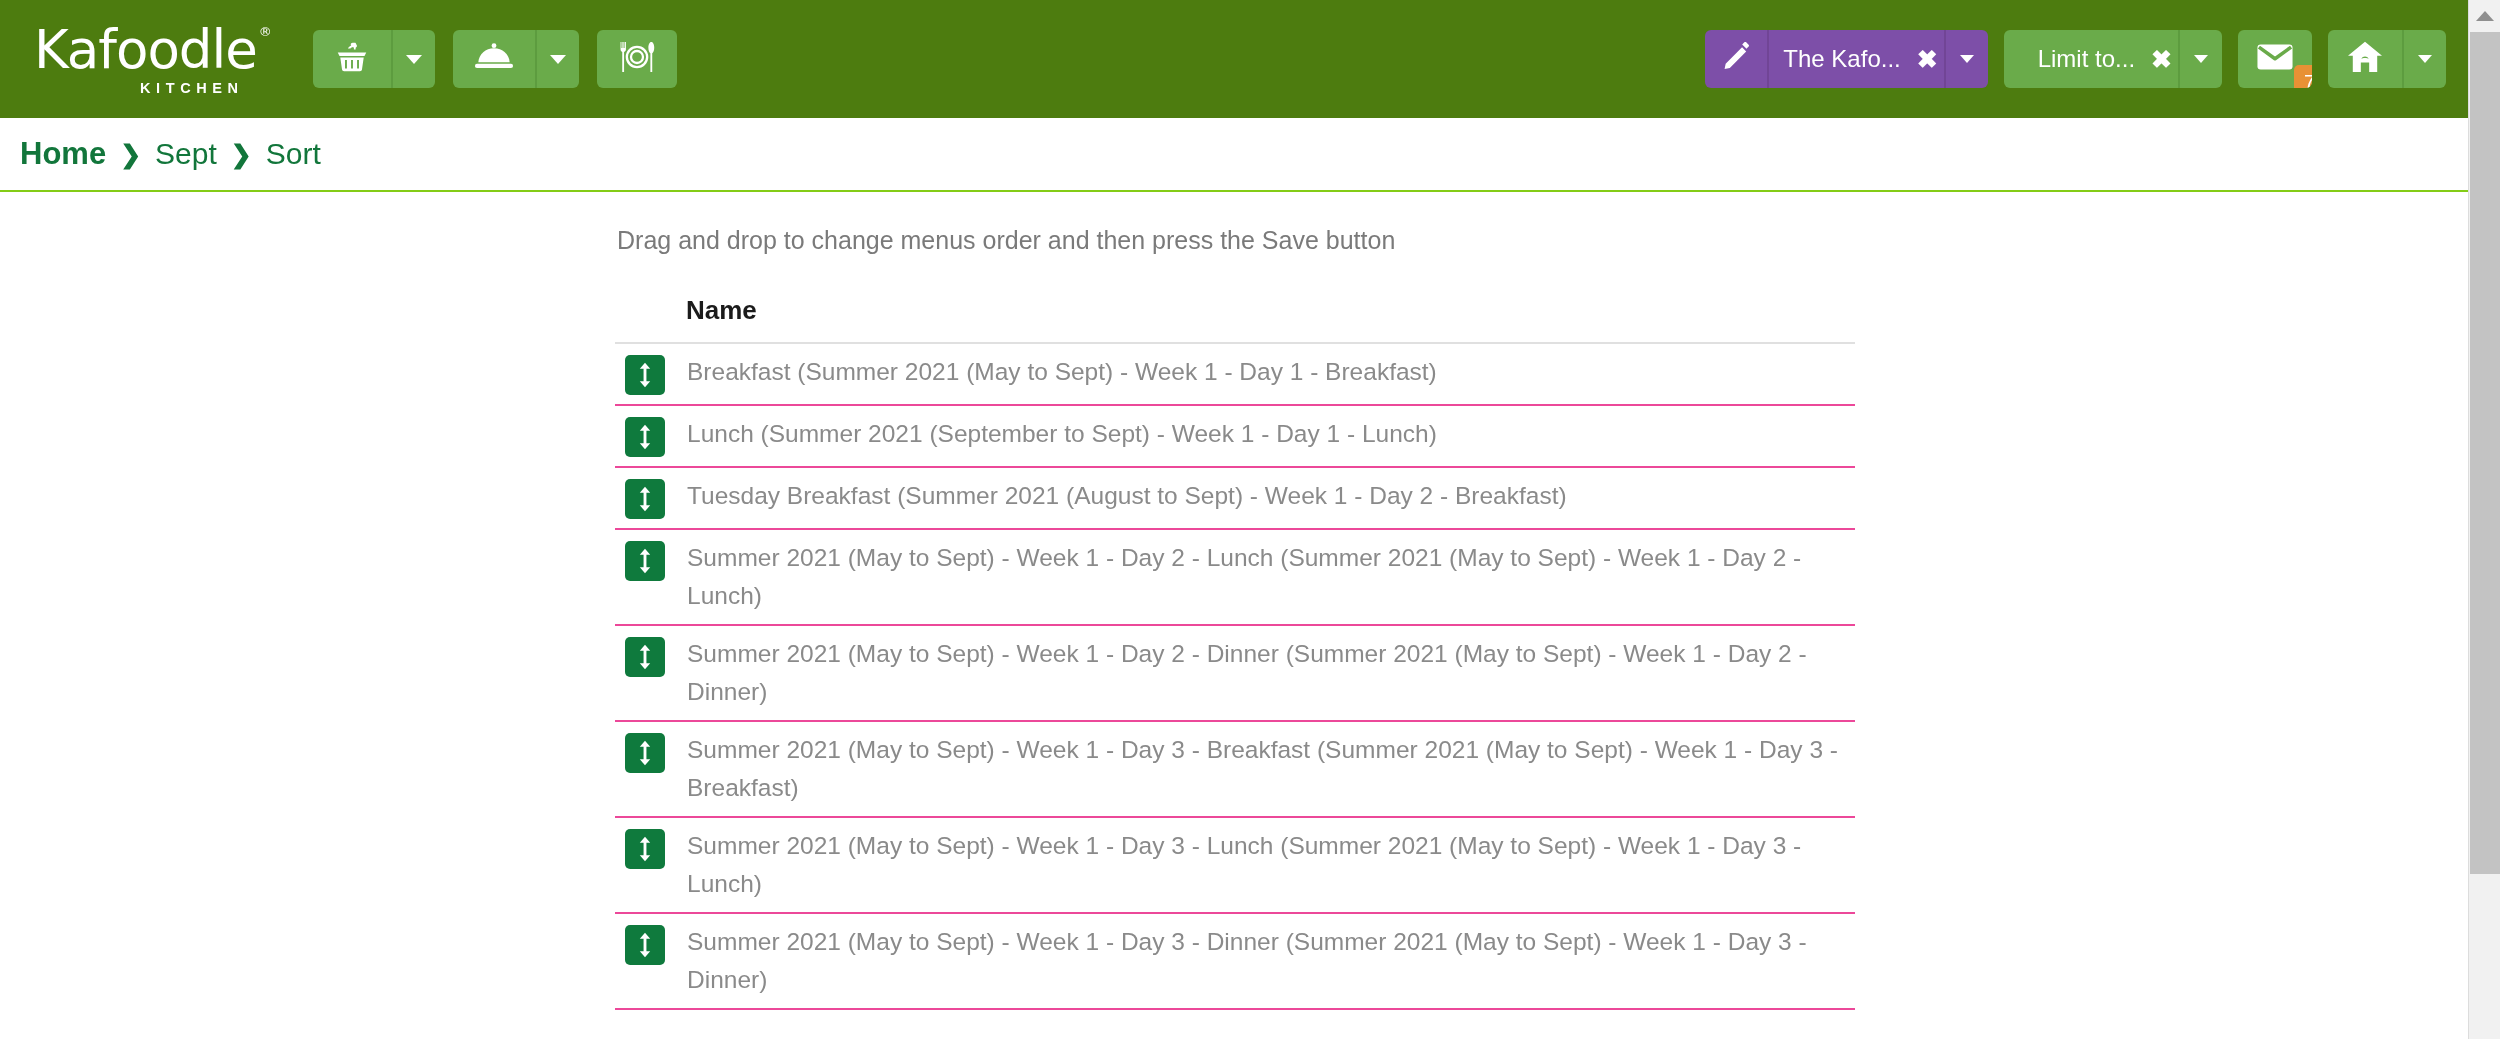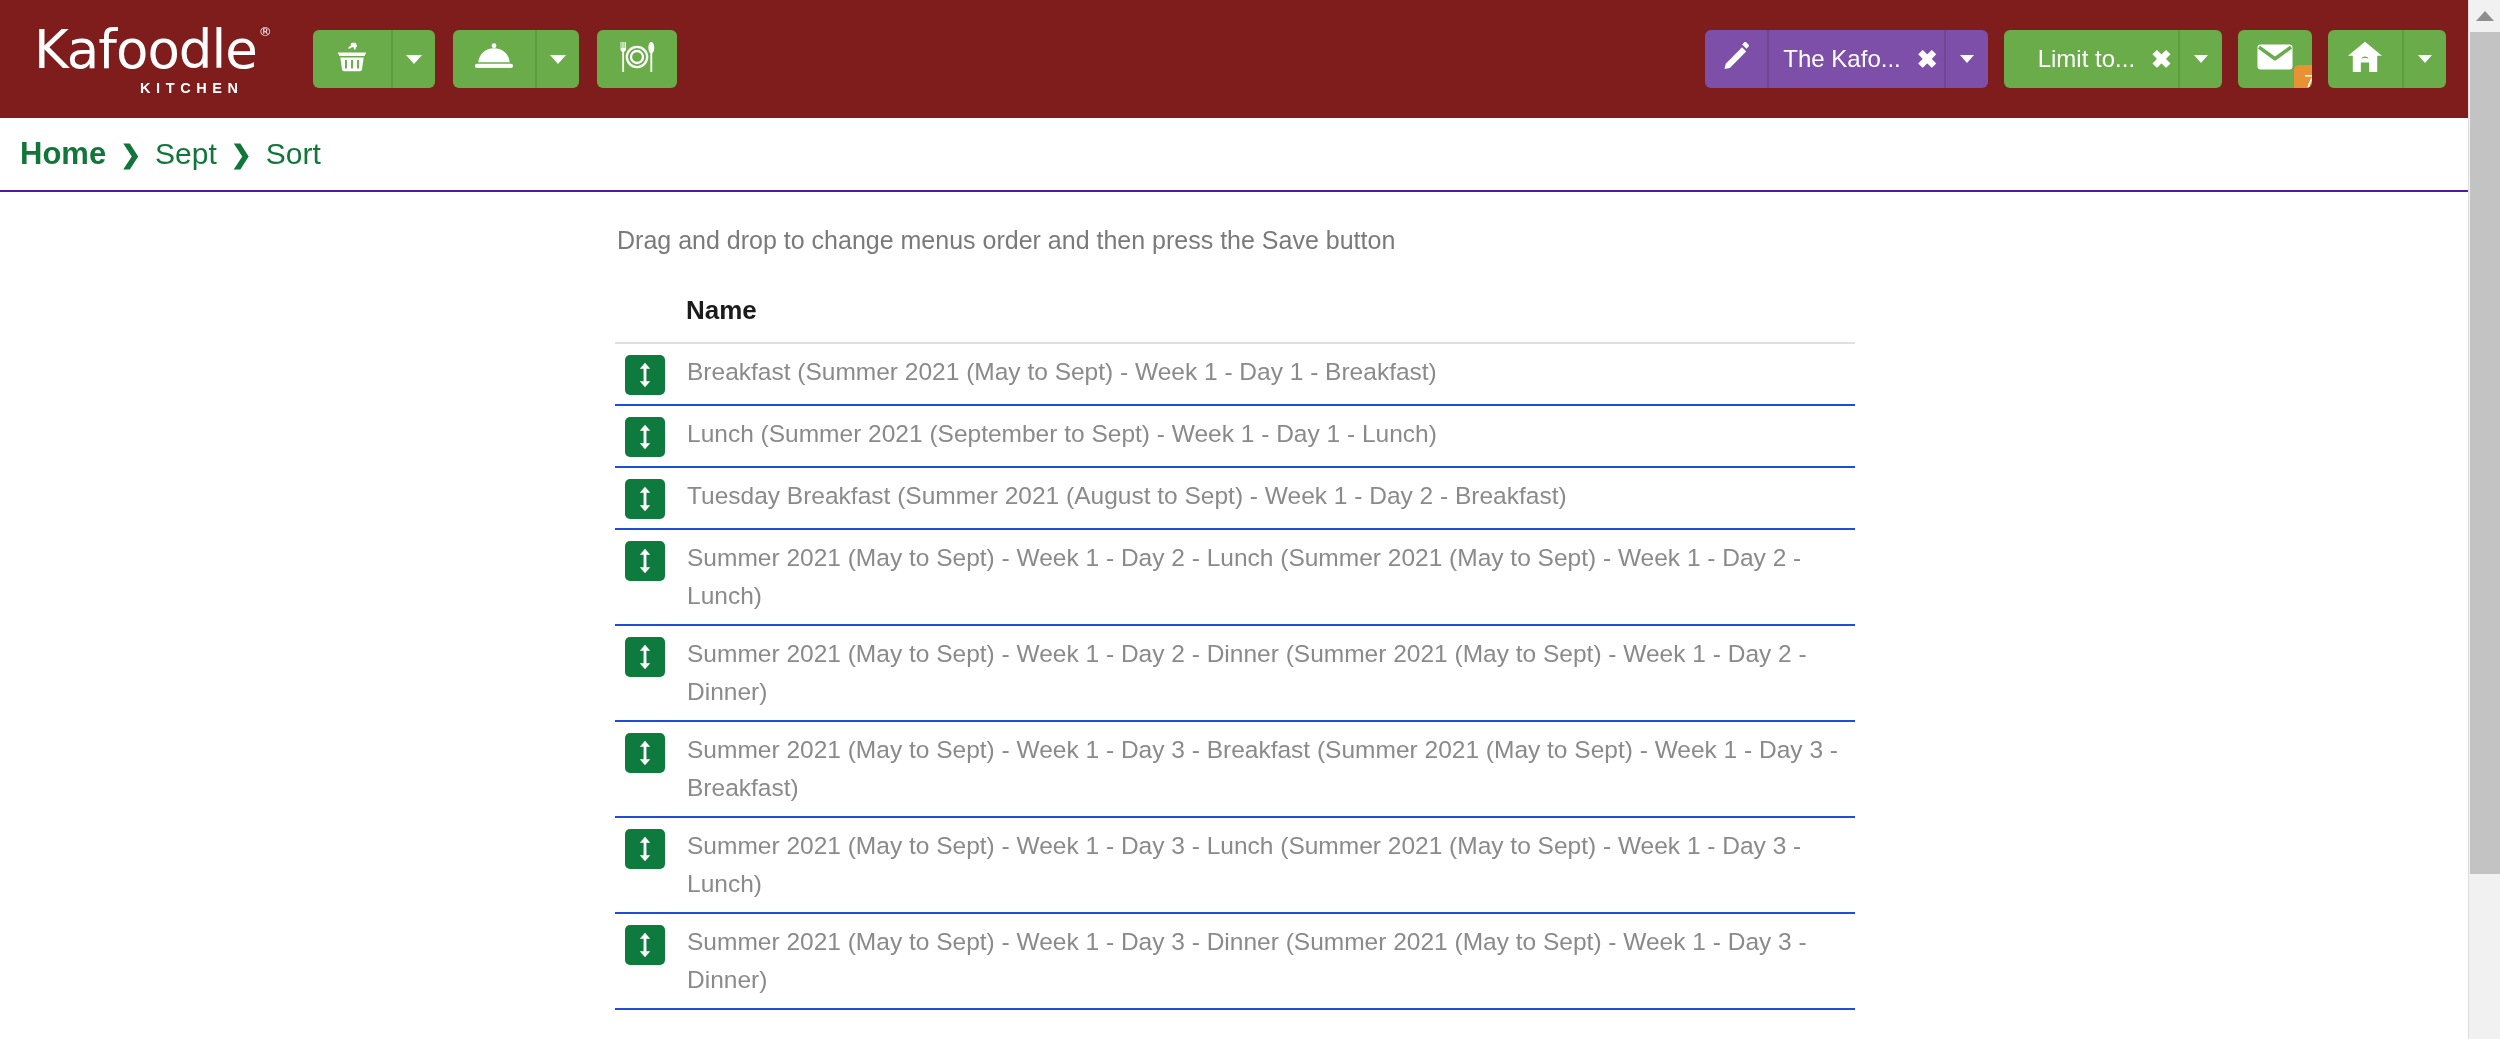--- a/index.html
+++ b/index.html
@@ -26,21 +26,21 @@
     width: 2468px;
     height: 1039px;
     overflow: hidden;
     background: #fff;
   }
 
   
   .topbar {
     position: relative;
     height: 118px;
-    background: #7f1d1d;
+    background: #4d7c0f;
     display: flex;
     align-items: center;
     padding: 0 22px 0 34px;
   }
 
   .brand {
     display: flex;
     flex-direction: column;
     justify-content: center;
     margin-right: 56px;
@@ -157,21 +157,21 @@
     line-height: 1;
     padding: 7px 10px 8px;
     border-radius: 5px;
     font-family: "Liberation Sans", sans-serif;
   }
 
   
   .breadcrumb-bar {
     height: 74px;
     background: #ffffff;
-    border-bottom: 2px solid #4c1d95;
+    border-bottom: 2px solid #84cc16;
     display: flex;
     align-items: center;
     padding-left: 20px;
   }
   .crumb {
     color: #12763b;
     font-size: 30px;
     font-family: "Liberation Sans", sans-serif;
     text-decoration: none;
     white-space: nowrap;
@@ -207,21 +207,21 @@
   .table-head .col-name {
     font-size: 26px;
     font-weight: bold;
     color: #1b1b1b;
     font-family: "Liberation Sans", sans-serif;
   }
 
   .sort-row {
     display: flex;
     align-items: flex-start;
-    border-bottom: 2px solid #1d4ed8;
+    border-bottom: 2px solid #ec4899;
     padding: 9px 0 9px 0;
     min-height: 50px;
     background: #ffffff;
   }
   .drag-handle {
     flex: 0 0 auto;
     width: 40px;
     height: 40px;
     margin: 2px 22px 0 10px;
     background: #0f7a3d;

